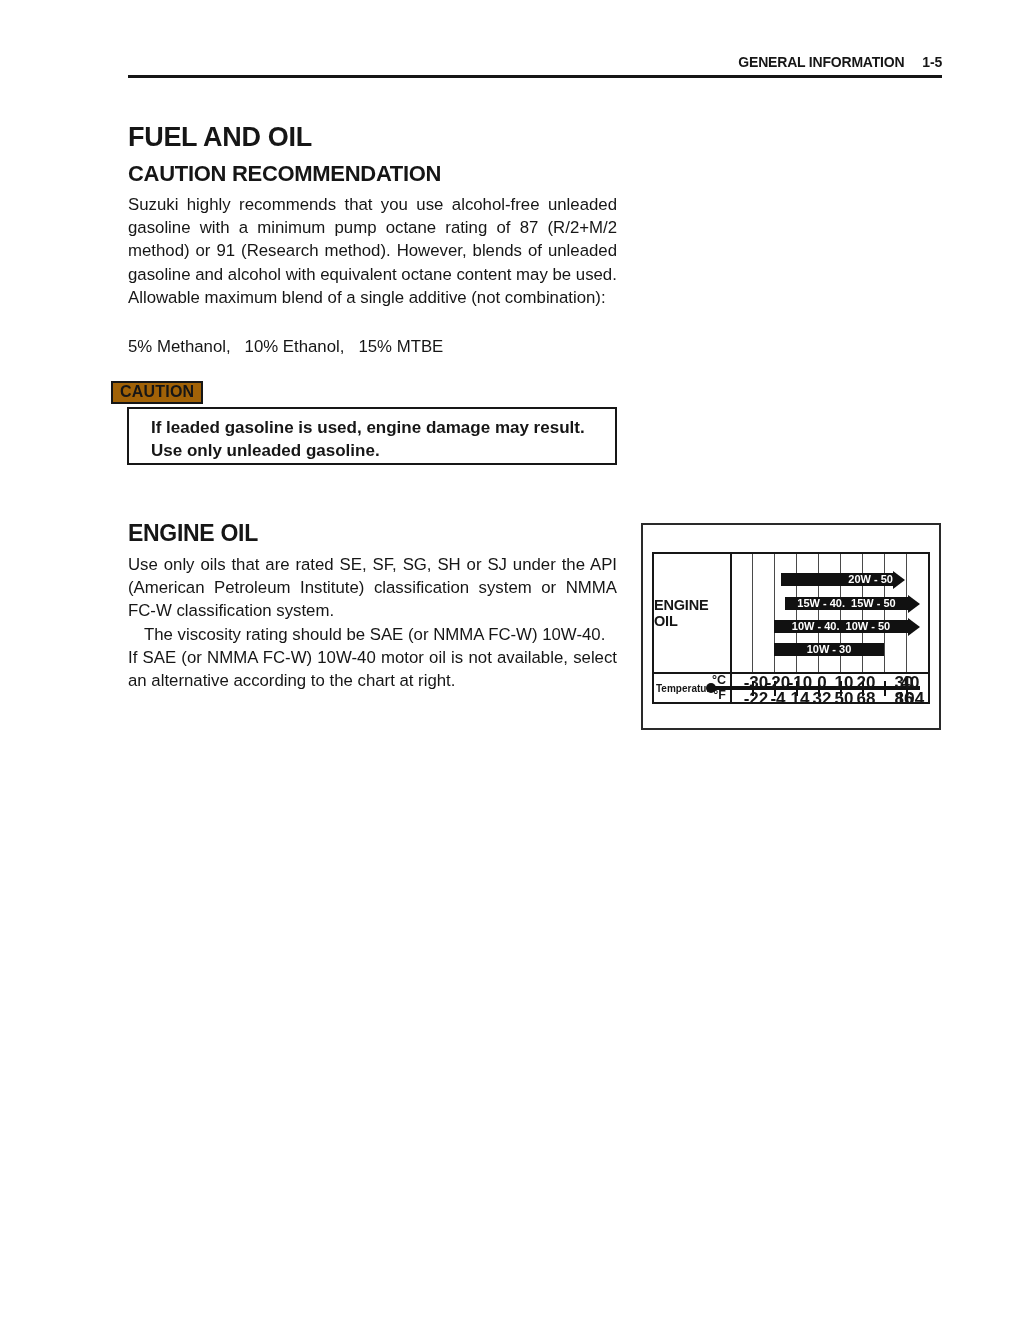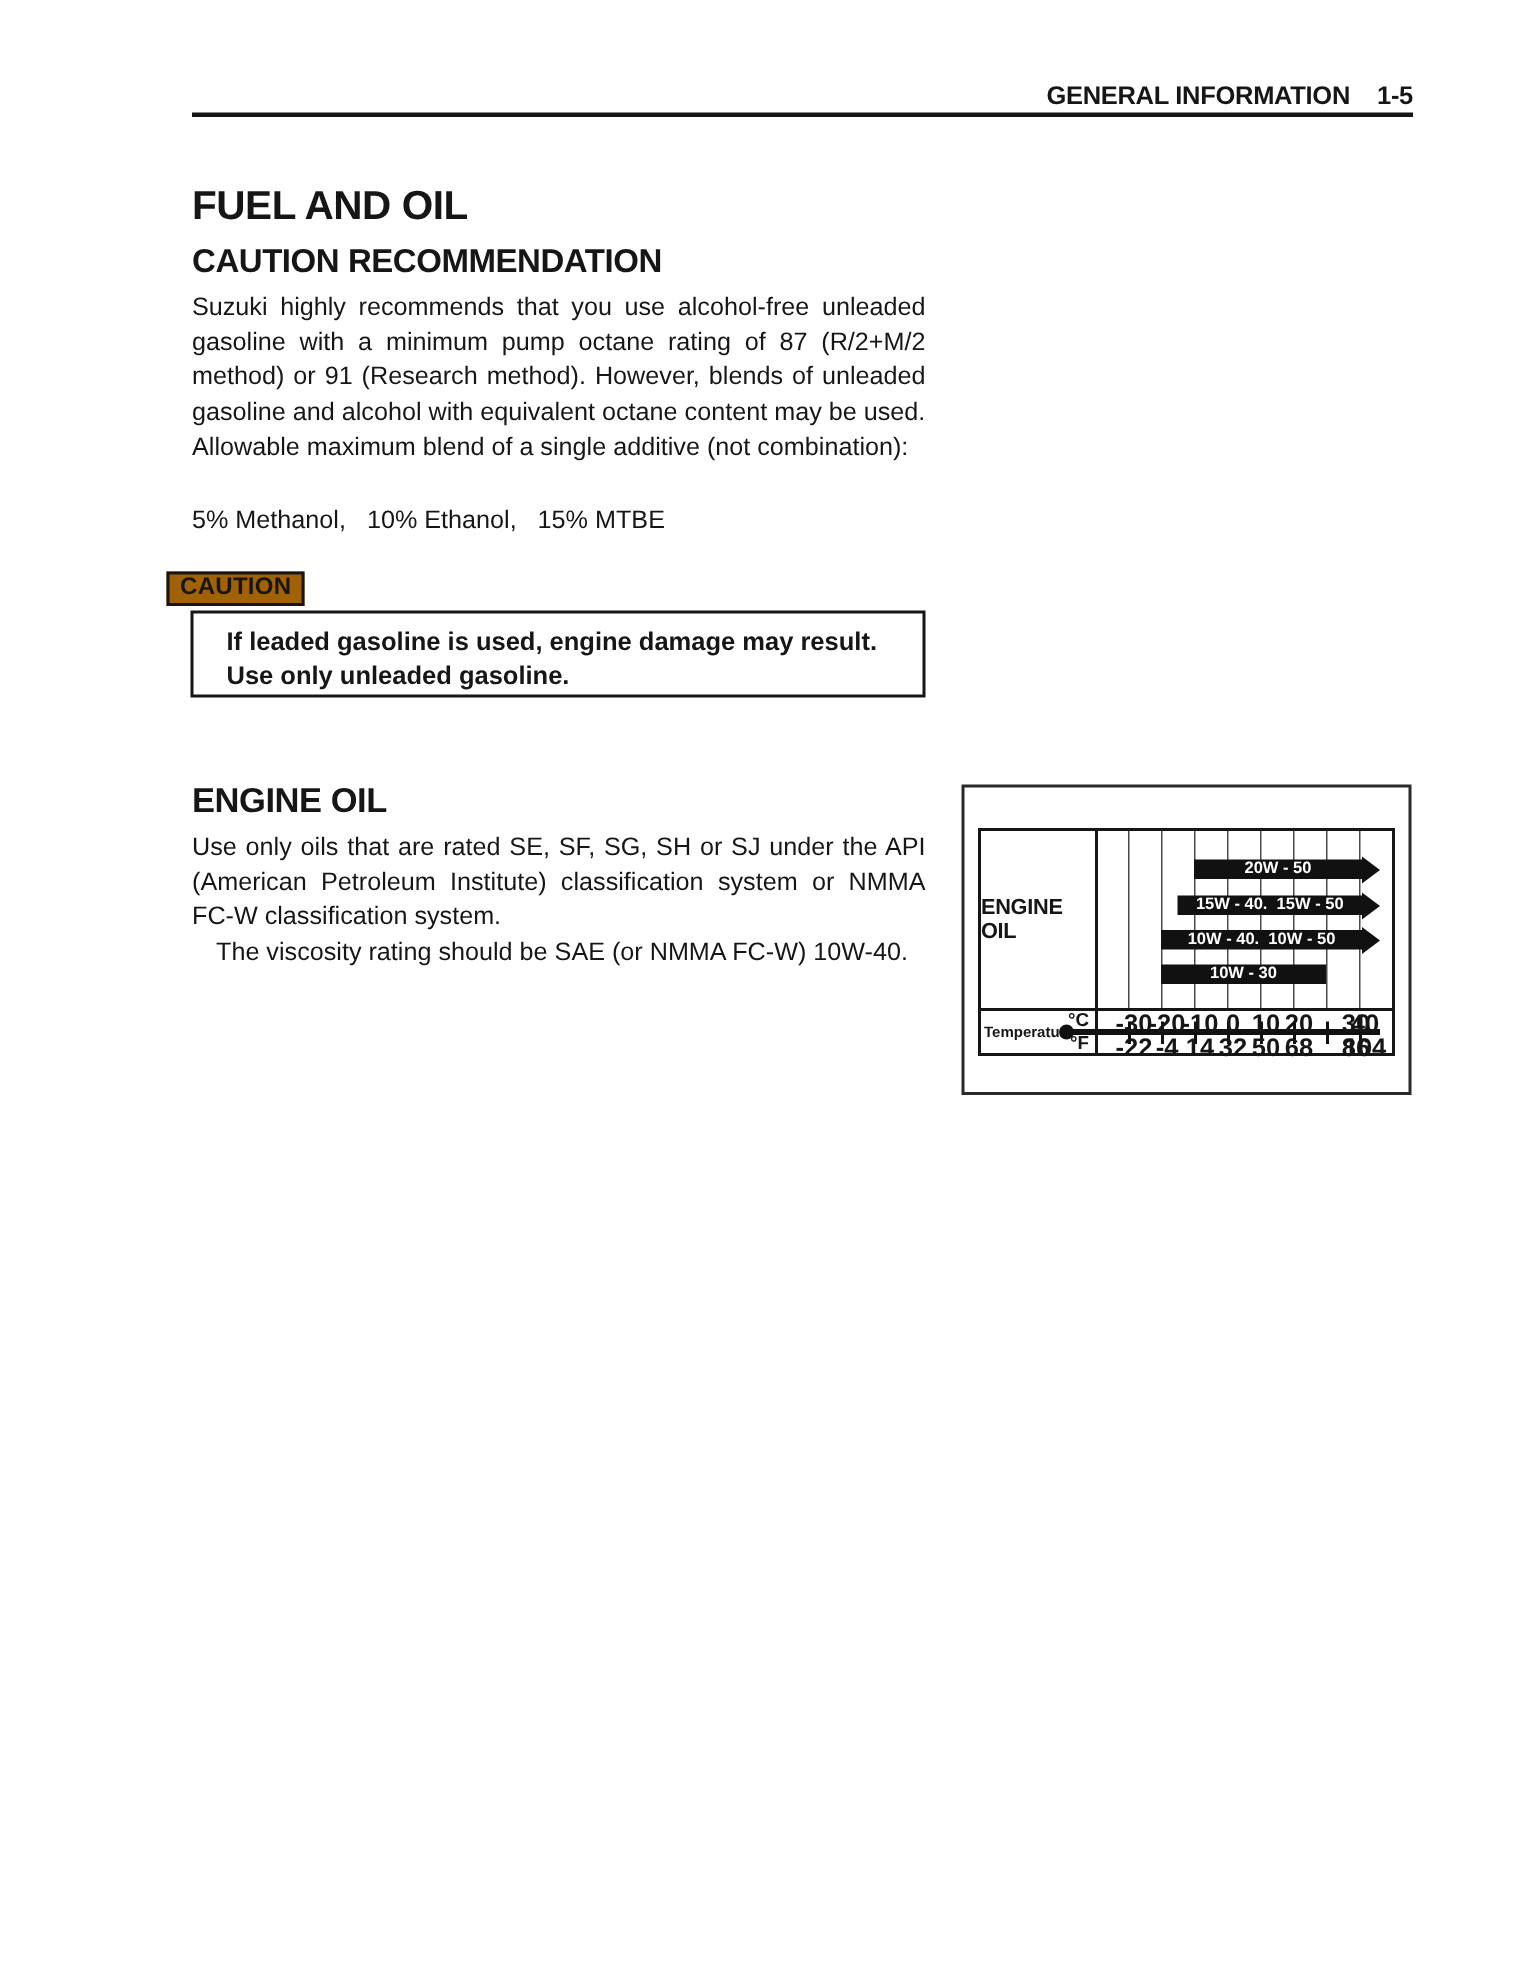--- a/index.html
+++ b/index.html
@@ -7,21 +7,21 @@
   body {
     width:1024px; height:1317px; position:relative;
     font-family:"Liberation Sans","DejaVu Sans",sans-serif;
     color:#161616;
   }
   .abs { position:absolute; }
 
   
   .hdr {
     left:128px; top:54px; width:814px; text-align:right;
-    font-weight:bold; font-size:17px; letter-spacing:-0.2px; white-space:nowrap;
+    font-weight:bold; font-size:14px; letter-spacing:-0.2px; white-space:nowrap;
   }
   .hdr .pagenum { margin-left:18px; }
   .hdr-rule { left:128px; top:75px; width:814px; height:3px; background:#161616; }
 
   
   .col { left:128px; width:489px; }
   h1.title { font-size:27px; font-weight:bold; letter-spacing:-0.3px; }
   h2.sub   { font-size:22px; font-weight:bold; letter-spacing:-0.3px; }
   .body-text { font-size:16.8px; line-height:23.2px; text-align:justify; }
   .body-text .lastline { text-align:left;margin-left:16px; }
@@ -53,21 +53,21 @@
   .bar {
     position:absolute; height:13px; background:#111; z-index:4;
     color:#fff; font-weight:bold; font-size:11px; line-height:13px;
     text-align:center; white-space:pre;
   }
   .bar.arrow::after {
     content:""; position:absolute; left:100%; top:50%; transform:translateY(-50%);
     border-top:9px solid transparent; border-bottom:9px solid transparent;
     border-left:12px solid #111;
   }
-  .bar1 { left:142px; top:19px;  width:112px; }
+  .bar1 { left:127px; top:19px;  width:112px;text-align:right; }
   .bar2 { left:131px; top:43px;  width:123px; }
   .bar3 { left:120px; top:66px;  width:134px; }
   .bar4 { left:120px; top:89px;  width:110px; }
 
   .unit-c, .unit-f {
     position:absolute; left:0; width:72px; text-align:right;
     font-weight:bold; font-size:12.5px; z-index:4;
   }
   .unit-c { top:119px; } .unit-f { top:134px; }
   .temp-word { position:absolute; left:2px; top:129px; font-weight:bold; font-size:10px; z-index:4; }
@@ -99,20 +99,21 @@
 <div class="abs caution-label">CAUTION</div>
 <div class="abs caution-box">
   <div>If leaded gasoline is used, engine damage may result.</div>
   <div>Use only unleaded gasoline.</div>
 </div>
 
 <h2 class="abs col sub" style="top:520px; font-size:23px;">ENGINE OIL</h2>
 <div class="abs col body-text" style="top:553px;">
   <div>Use only oils that are rated SE, SF, SG, SH or SJ under the API (American Petroleum Institute) classification system or NMMA FC-W classification system.</div>
   <div class="lastline">The viscosity rating should be SAE (or NMMA FC-W) 10W-40.</div>
+  <div>If SAE (or NMMA FC-W) 10W-40 motor oil is not available, select an alternative according to the chart at right.</div>
 </div>
 
 <div class="abs chart-outer">
   <div class="chart-inner">
     <div class="gridline g1"></div>
     <div class="gridline g2"></div>
     <div class="gridline g3"></div>
     <div class="gridline g4"></div>
     <div class="gridline g5"></div>
     <div class="gridline g6"></div>

